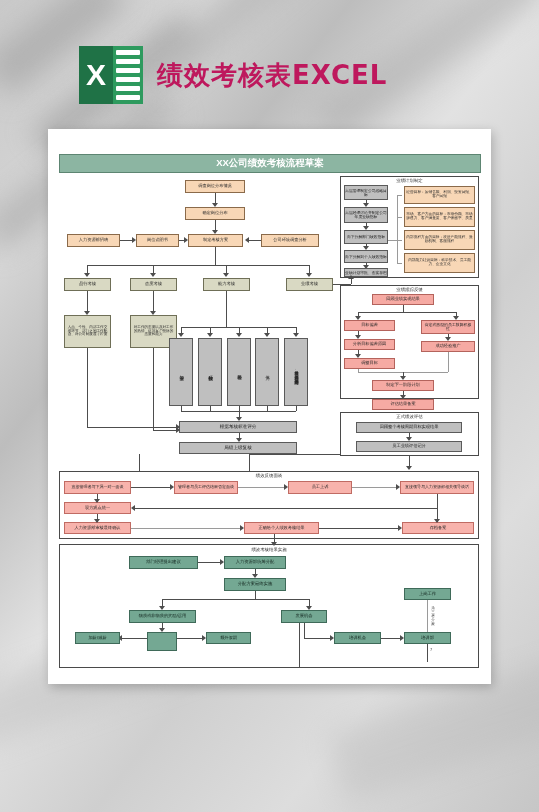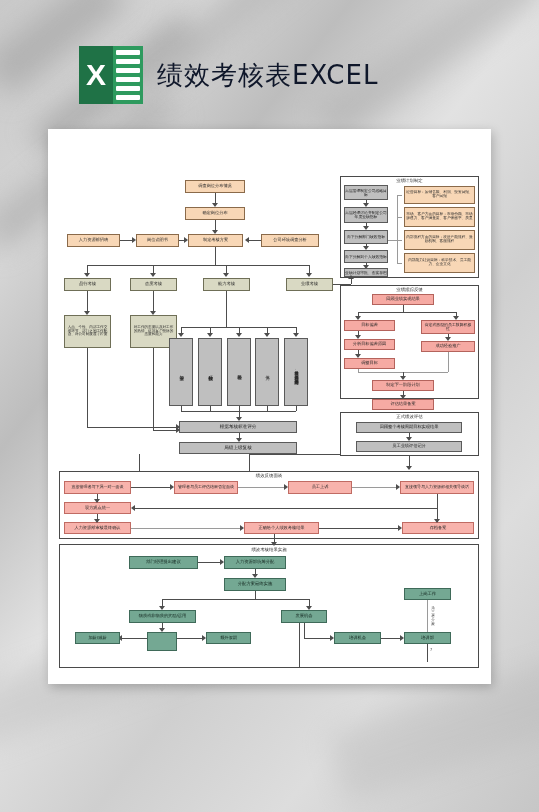--- a/index.html
+++ b/index.html
@@ -23,22 +23,22 @@
   #bg .blob.l7{left:330px;top:690px;width:280px;height:70px;transform:rotate(-18deg);background:#aeaeae;opacity:.3;}
 
   
   #header{position:absolute;left:79px;top:46px;display:flex;align-items:center;gap:14px;}
   .xl-logo{width:64px;height:58px;display:flex;}
   .xl-left{width:34px;height:58px;background:#1f7246;color:#fff;display:flex;align-items:center;justify-content:center;
            font-size:30px;font-weight:bold;font-family:"Liberation Sans",sans-serif;}
   .xl-right{width:30px;height:58px;background:#2e9a5e;display:flex;flex-direction:column;justify-content:space-between;
             padding:4px 3px;box-sizing:border-box;}
   .xl-right i{display:block;height:5px;background:#fff;border-radius:1px;}
-  #header .title{font-size:26px;color:#0f172a;letter-spacing:1px;
-      font-family:"DejaVu Sans","Liberation Sans",sans-serif;}
+  #header .title{font-size:26px;color:#be185d;letter-spacing:1px;
+      font-family:"DejaVu Sans","Liberation Sans",sans-serif;font-weight:bold;}
 
   
   #sheet{position:absolute;left:48px;top:129px;width:443px;height:555px;background:#ffffff;
          box-shadow:2px 3px 10px rgba(0,0,0,.22);}
   #board{position:absolute;left:11px;top:25px;width:420px;height:516px;}
 
   
   .bx{position:absolute;box-sizing:border-box;display:flex;align-items:center;justify-content:center;
       text-align:center;line-height:1.05;overflow:hidden;
       font-family:"DejaVu Sans","Liberation Sans",sans-serif;}
@@ -91,20 +91,21 @@
         <i></i>
         <i></i>
     </div>
   </div>
   <div class="title">绩效考核表EXCEL</div>
 </div>
 
 <div id="sheet">
  <div id="board">
 
+  <div class="ttl" style="left:0px;top:0px;width:420px;height:17px;font-size:9.5px;">XX公司绩效考核流程草案</div>
 
   <div class="bx orange" style="left:126px;top:26px;width:60px;height:13px;font-size:4.2px;">调查岗位分布情况</div>
   <div class="ln lnv" style="left:156px;top:39px;height:11px;"></div>
   <div class="ar ar-d" style="left:153px;top:49px;"></div>
 
   <div class="bx orange" style="left:126px;top:53px;width:60px;height:13px;font-size:4.2px;">确定岗位分布</div>
   <div class="ln lnv" style="left:156px;top:66px;height:11px;"></div>
   <div class="ar ar-d" style="left:153px;top:76px;"></div>
 
   <div class="bx orange" style="left:8px;top:80px;width:53px;height:13px;font-size:4.2px;">人力资源部招聘</div>

